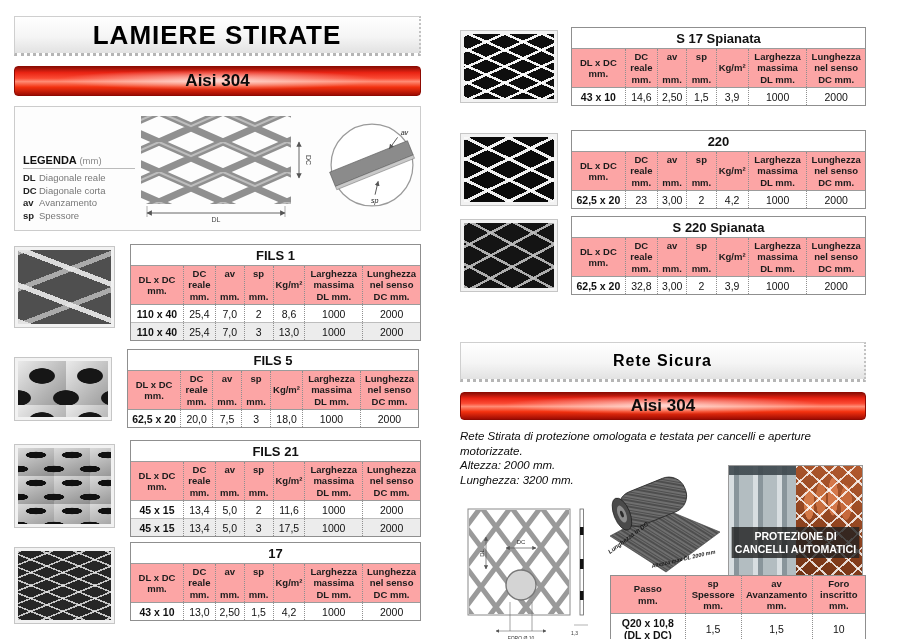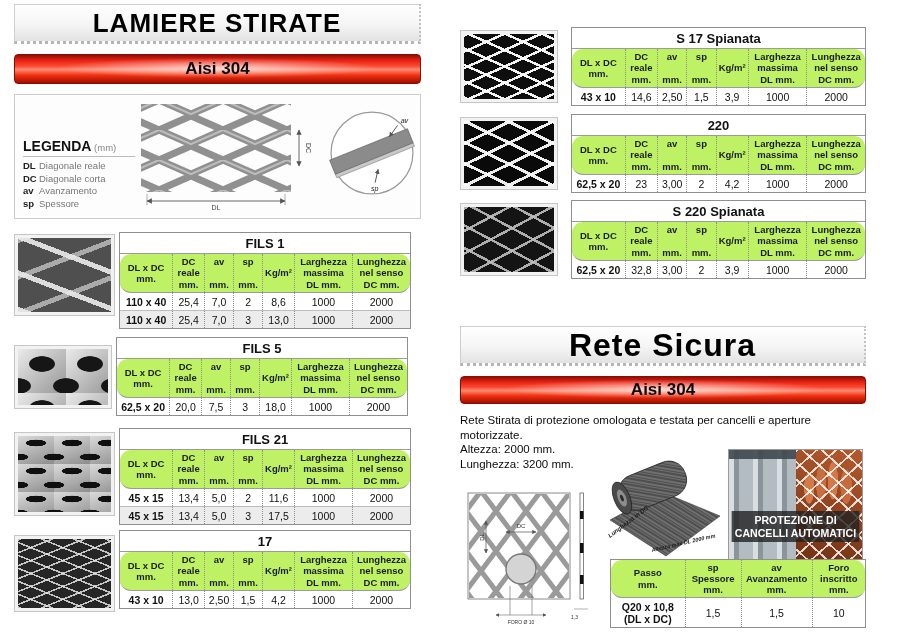--- a/index.html
+++ b/index.html
@@ -7,35 +7,35 @@
         font-family:"Liberation Sans",sans-serif;color:#111;}
   .col{position:absolute;top:0;}
   .col.left{left:14px;width:407px;}
   .col.right{left:460px;width:406px;}
 
   
   .title-box{background:linear-gradient(180deg,#ffffff 0%,#f5f5f5 55%,#e2e2e2 100%);
     border:1px solid #cfcfcf;border-bottom:3px dotted #b5b5b5;border-right:2px dotted #c2c2c2;
     height:40px;display:flex;align-items:center;justify-content:center;
     font-weight:bold;font-size:26px;letter-spacing:1px;color:#000;box-sizing:border-box;}
-  .title-box.small{height:40px;font-size:32px;}
+  .title-box.small{height:40px;font-size:16px;}
 
   
   .red-banner{height:30px;border-radius:4px;border:1px solid #8e0a02;box-sizing:border-box;
     background:
       radial-gradient(ellipse 55% 50% at 50% 46%, rgba(255,255,255,.72), rgba(255,255,255,0) 72%),
       linear-gradient(180deg,#8d0f06 0%,#e92313 20%,#fb4a33 40%,#ff8b74 52%,#f3310f 72%,#9e0c03 100%);
     display:flex;align-items:center;justify-content:center;
     font-weight:bold;font-size:17px;color:#0b0b0b;}
 
   
   .legend-panel{position:relative;margin-top:10px;height:125px;border:1px solid #ccc;background:#fdfdfd;box-sizing:border-box;}
   .legend-block{position:absolute;left:8px;bottom:7px;width:112px;font-size:9.5px;color:#777;}
   .legend-head{border-bottom:1px solid #bbb;padding-bottom:2px;margin-bottom:3px;color:#888;}
-  .legend-head .lh-b{font-weight:bold;font-size:14px;color:#111;}
+  .legend-head .lh-b{font-weight:bold;font-size:11px;color:#111;}
   .legend-item{line-height:1.35;}
   .legend-item .li-abbr{font-weight:bold;color:#222;display:inline-block;width:16px;}
   .legend-mesh{position:absolute;left:112px;top:5px;width:200px;height:112px;}
   .legend-circle{position:absolute;right:4px;top:14px;width:88px;height:88px;}
 
   
   .product{display:flex;align-items:flex-start;}
   .mesh-thumb{background:#f2f2f2;border:1px solid #c6c6c6;padding:3px;box-sizing:border-box;flex:none;}
   .mesh-inner{width:100%;height:100%;}
   .m-fils1{width:101px;height:82px;margin-top:2px;}
@@ -65,39 +65,39 @@
     repeating-linear-gradient(156deg, rgba(255,255,255,.95) 0 2.5px, rgba(0,0,0,0) 2.5px 15px);}
   .m-t220 .mesh-inner{background-color:#0a0a0a;background-image:
     repeating-linear-gradient(26deg, rgba(250,250,250,.95) 0 3px, rgba(0,0,0,0) 3px 19px),
     repeating-linear-gradient(154deg, rgba(250,250,250,.95) 0 3px, rgba(0,0,0,0) 3px 19px);}
   .m-s220 .mesh-inner{background-color:#141414;background-image:
     repeating-linear-gradient(28deg, rgba(190,190,190,.9) 0 2.5px, rgba(0,0,0,0) 2.5px 20px),
     repeating-linear-gradient(152deg, rgba(190,190,190,.9) 0 2.5px, rgba(0,0,0,0) 2.5px 20px);}
 
   
   .spec-table{border:1px solid #8f8f8f;background:#fff;box-sizing:border-box;}
-  .col.left .spec-table{width:292px;margin-left:4px;}
+  .col.left .spec-table{width:292px;margin-left:15px;}
   .col.right .product .spec-table{width:295px;margin-left:13px;}
   .t-title{text-align:center;font-weight:bold;font-size:13px;padding:3px 0 2px;border-bottom:1px solid #9b9b9b;}
   .trow{display:grid;}
   .cols7{grid-template-columns:18% 11% 10% 10% 11% 20% 20%;}
   .cols4{grid-template-columns:29% 22% 28% 21%;}
-  .trow.hdr{background:#bef264;border-bottom:1px solid #9b9b9b;border-radius:11px;}
+  .trow.hdr{background:#fca5a5;border-bottom:1px solid #9b9b9b;}
   .tcell{display:flex;align-items:center;justify-content:center;text-align:center;
          padding:2px 1px;border-left:1px dotted #8f8f8f;white-space:pre-line;box-sizing:border-box;}
   .trow .tcell:first-child{border-left:none;}
   .hdr .tcell{font-weight:bold;font-size:9.5px;line-height:1.18;color:#1c1c1c;min-height:38px;}
   .trow.data{font-size:10.5px;min-height:16px;}
   .trow.data .tcell{padding:2.5px 1px;}
   .trow.data .tcell.c0{font-weight:bold;}
   .trow.data.alt{background:#ececec;}
   .trow.data + .trow.data{border-top:1px solid #bdbdbd;}
 
   
-  .desc{margin-top:9px;font-size:11.5px;line-height:1.28;color:#0c0c0c;}
+  .desc{margin-top:9px;font-size:11.5px;line-height:1.28;color:#0c0c0c;font-style:italic;}
   .figures{position:relative;height:194px;margin-top:-26px;}
   .drawing-svg{position:absolute;left:6px;top:45px;width:132px;height:140px;}
   .roll-svg{position:absolute;left:142px;top:10px;width:122px;height:105px;}
   .photo{position:absolute;left:268px;top:3px;width:135px;height:120px;border:1px solid #9a9a9a;
          overflow:hidden;box-sizing:border-box;}
   .photo-left{position:absolute;left:0;top:0;width:50%;height:100%;background:
      linear-gradient(180deg, rgba(62,72,78,.9) 0 9px, rgba(0,0,0,0) 9px),
      repeating-linear-gradient(90deg,#d8dee1 0 5px,#89959b 5px 10px,#b3bdc1 10px 24px);}
   .photo-right{position:absolute;left:50%;top:0;width:50%;height:100%;background-color:#7c3517;
     background-image:
@@ -117,21 +117,21 @@
 
   svg text{font-family:"Liberation Sans",sans-serif;}
 </style>
 </head>
 <body>
 
 <div class="page">
 
   <div class="col left">
 
-    <div class="title-box" style="margin-top:4px">
+    <div class="title-box" style="margin-top:16px">
       <span>LAMIERE STIRATE</span>
     </div>
 
     <div class="red-banner" style="margin-top:10px">
       <span>Aisi 304</span>
     </div>
 
     <div class="legend-panel">
       <div class="legend-block">
         <div class="legend-head">
@@ -380,21 +380,21 @@
             <div class="tcell">14,6</div>
             <div class="tcell">2,50</div>
             <div class="tcell">1,5</div>
             <div class="tcell">3,9</div>
             <div class="tcell">1000</div>
             <div class="tcell">2000</div>
           </div>
         </div>
     </div>
 
-    <div class="product" style="margin-top:8px">
+    <div class="product" style="margin-top:24px">
       <div class="mesh-thumb m-right m-t220">
           <div class="mesh-inner"></div>
         </div>
       <div class="spec-table">
           <div class="t-title">220</div>
           <div class="trow hdr cols7">
             <div class="tcell">DL x DC
 mm.</div>
             <div class="tcell">DC
 reale

